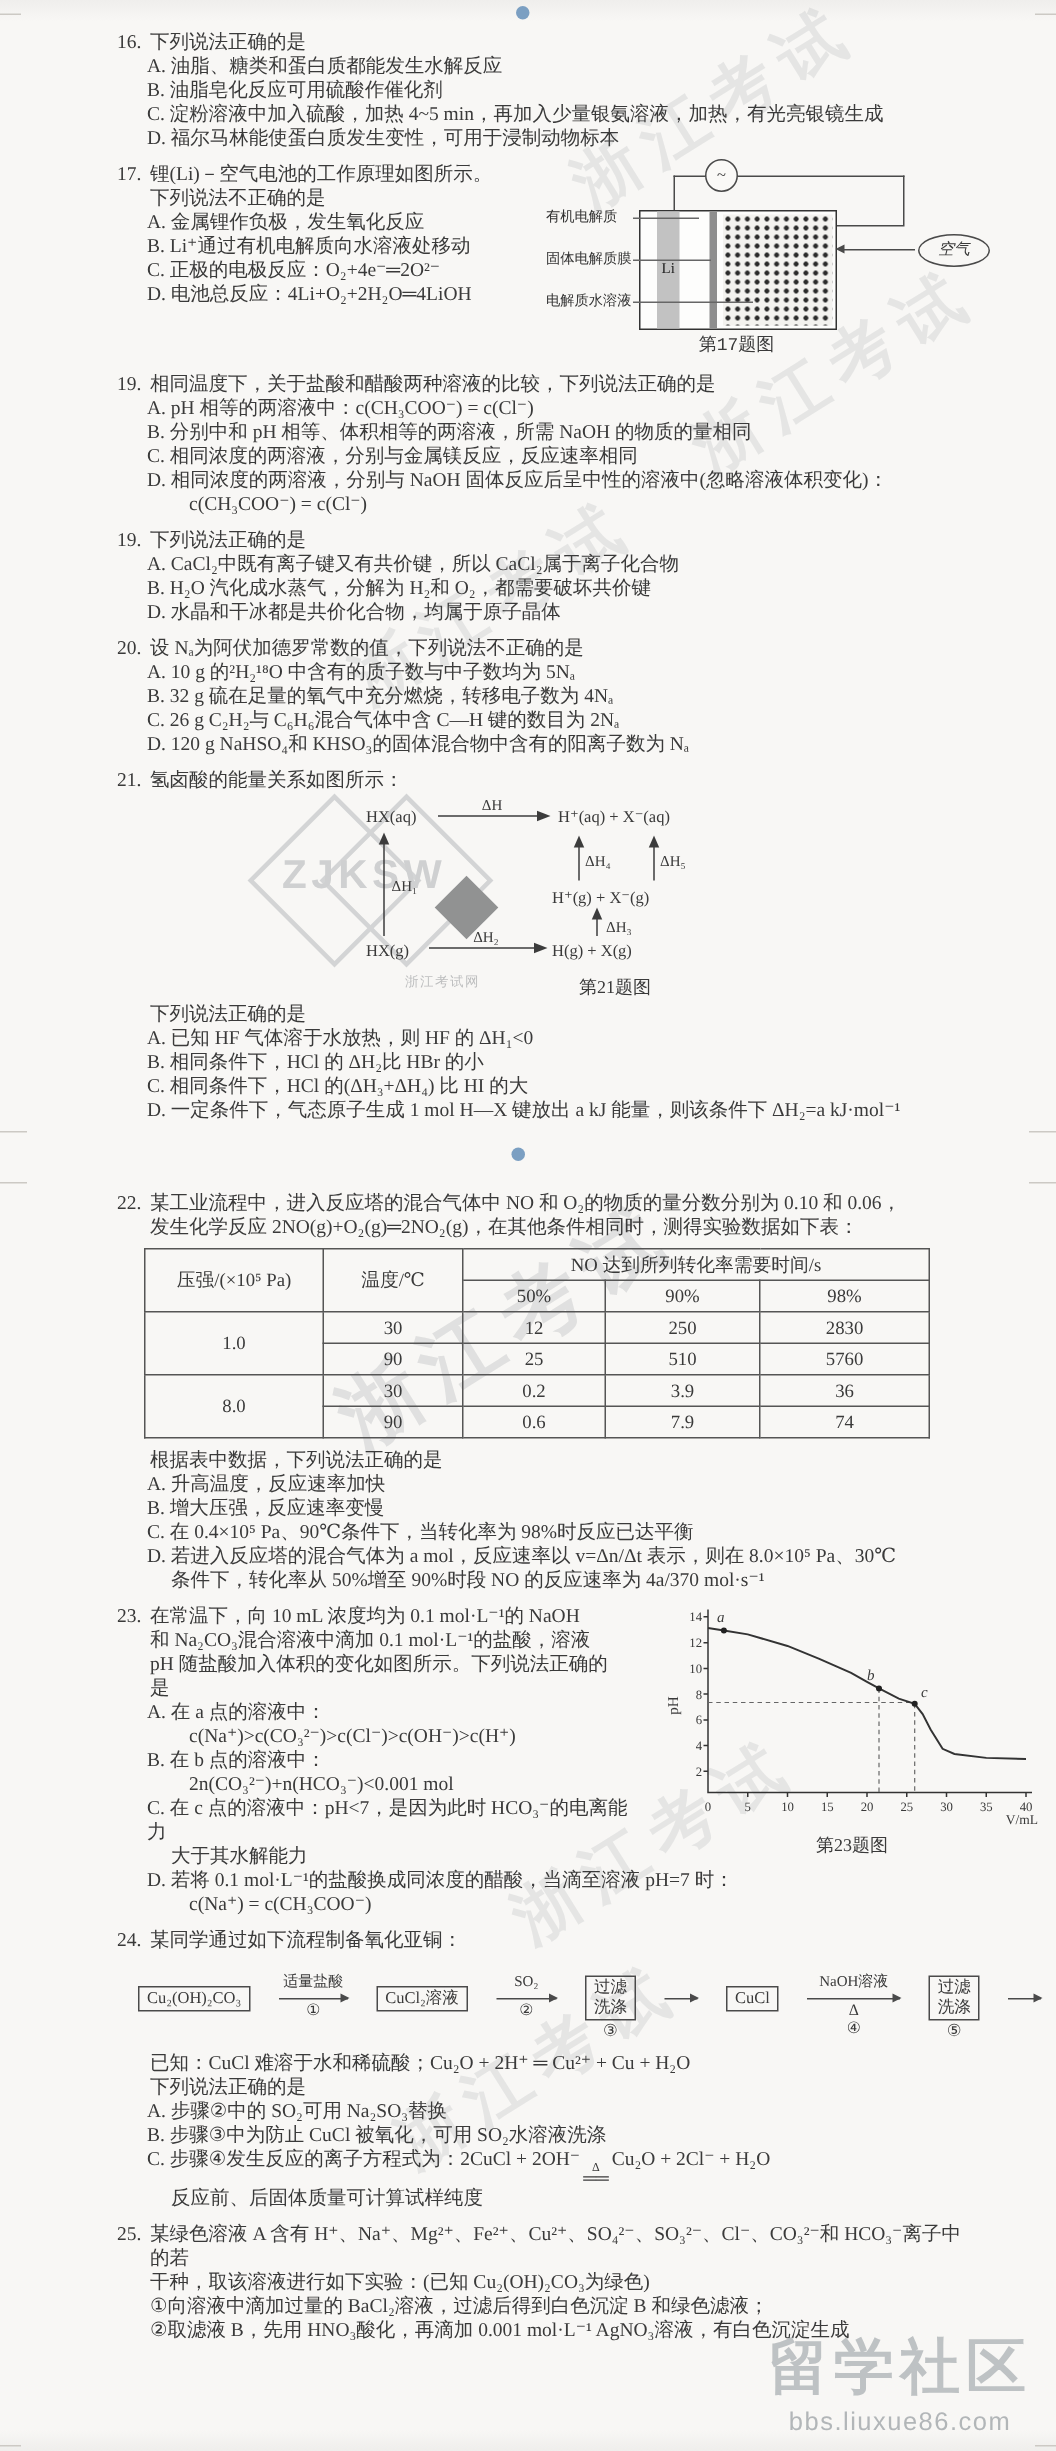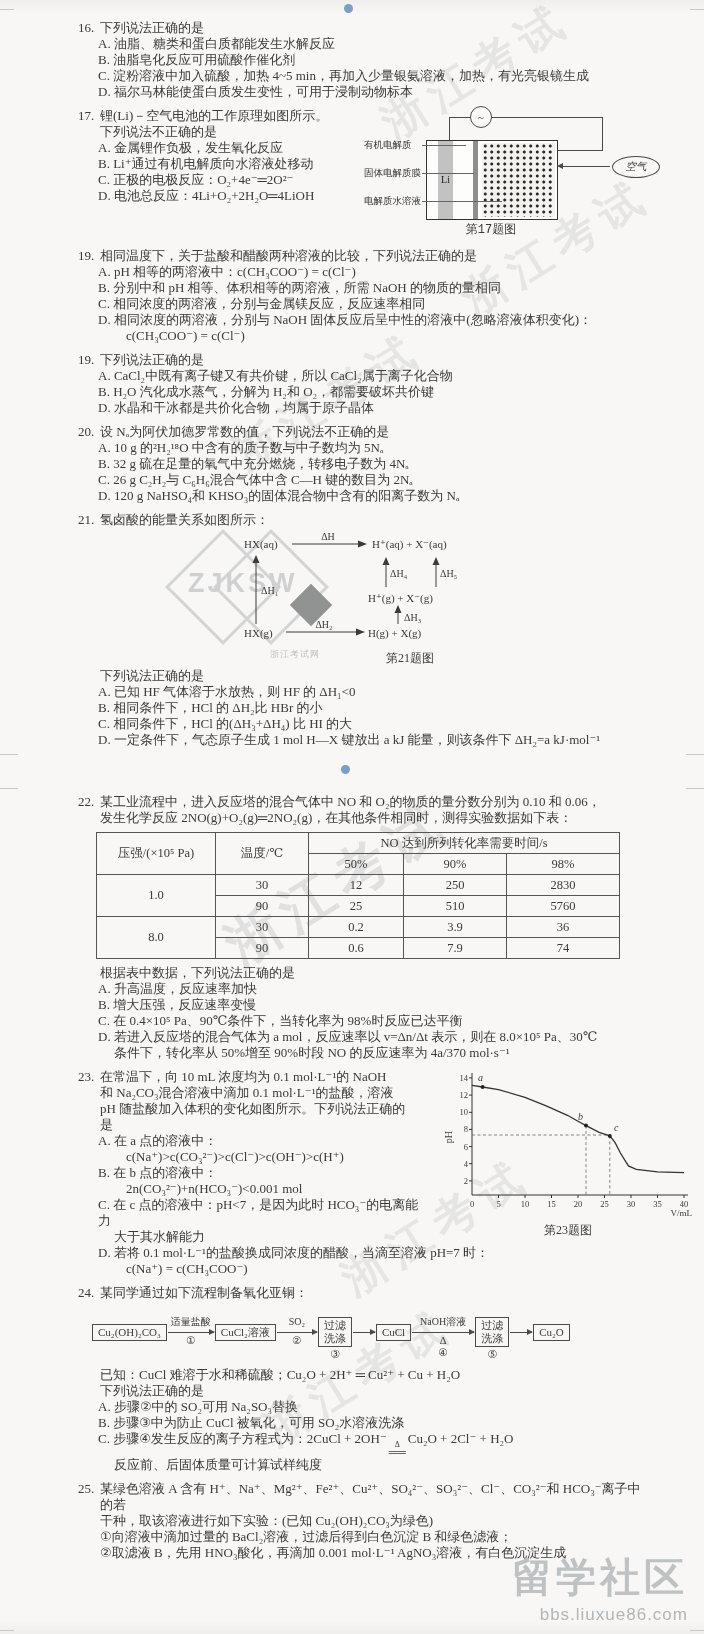--- a/index.html
+++ b/index.html
@@ -16,21 +16,21 @@
         transform:rotate(-32deg); white-space:nowrap; font-weight:bold; }
   .wm.big { font-size:54px; color:rgba(130,136,142,0.20); }
   .wm-logo { position:absolute; left:178px; top:528px; width:170px; height:130px; opacity:.55; }
   .wm-logo .dia { position:absolute; width:76px; height:76px; border:3px solid #b6b9bc; transform:rotate(45deg); }
   .wm-logo .d1 { left:4px; top:18px; }
   .wm-logo .d2 { left:52px; top:18px; }
   .wm-logo .ztxt { position:absolute; left:10px; top:40px; font-size:27px; font-weight:bold;
                    color:#aeb1b4; letter-spacing:3px; font-family:"Liberation Sans",sans-serif; }
   .wm-logo .dsolid { position:absolute; left:118px; top:62px; width:30px; height:30px; background:#3d4043; transform:rotate(45deg); }
   .wm-logo .dcap { position:absolute; left:92px; top:120px; font-size:9px; color:#8d9093; letter-spacing:1px; }
-  .wm-footer { position:absolute; right:16px; top:1550px; text-align:right; z-index:3;margin-left:22px; }
+  .wm-footer { position:absolute; right:16px; top:1550px; text-align:center; z-index:3;margin-left:22px; }
   .wm-footer .l1 { font-size:40px; font-weight:bold; color:rgba(180,184,187,0.85); letter-spacing:4px; }
   .wm-footer .l2 { font-size:17px; color:rgba(170,174,177,0.9); letter-spacing:1px; font-family:"Liberation Sans",sans-serif; }
   
   .edge { position:absolute; height:1px; background:#ccc9c4; z-index:2; }
   .pdot { position:absolute; width:9px; height:9px; border-radius:50%; background:#7b9fc2; z-index:2; }
   
   .content { position:absolute; left:0; top:0; width:704px; z-index:2; }
   .sec { position:absolute; left:0; width:704px; }
   .sec1 { top:20px; }
   .sec2 { top:794px; }
@@ -71,21 +71,21 @@
   .t22 td { border:1px solid #555; text-align:center; padding:2.5px 6px; }
   .cw1{width:106px} .cw2{width:80px} .cw3{width:82px} .cw4{width:90px} .cw5{width:100px}
   
   .fig23 { float:right; width:256px; margin:-2px -32px 4px 10px; text-align:center; }
   .fig23 svg text { fill:#3a3a3a; }
   .fig23cap { font-size:12px; margin-top:1px; }
   
   .flow { display:flex; align-items:center; margin:16px 0 20px -8px; }
   .fbox { position:relative; border:1px solid #4a4a4a; padding:1px 5px; font-size:11px; line-height:13px; text-align:center; white-space:nowrap; }
   .fnum { position:absolute; top:calc(100% + 2px); left:50%; transform:translateX(-50%); font-size:11px; }
-  .farr { position:relative; height:1px; background:#4a4a4a; margin:0 1px; flex:none; }
+  .farr { position:relative; height:1px; background:#4a4a4a; margin:0 19px; flex:none; }
   .farr::after { content:""; position:absolute; right:-1px; top:-3px; width:0; height:0;
                  border-left:6px solid #4a4a4a; border-top:3.5px solid transparent; border-bottom:3.5px solid transparent; }
   .fatop { position:absolute; bottom:3px; left:50%; transform:translateX(-50%); font-size:10px; white-space:nowrap; }
   .fabot { position:absolute; top:3px; left:50%; transform:translateX(-50%); font-size:10.5px;
            display:flex; flex-direction:column; align-items:center; line-height:12px; }
   .w46{width:46px} .w40{width:40px} .w60{width:62px} .w22{width:22px}
   
   .deq { display:inline-flex; flex-direction:column; align-items:center; vertical-align:-4px; line-height:7px; margin:0 2px; }
   .deq-top { font-size:8px; line-height:7px; }
   .deq-eq { font-size:12px; line-height:9px; }

